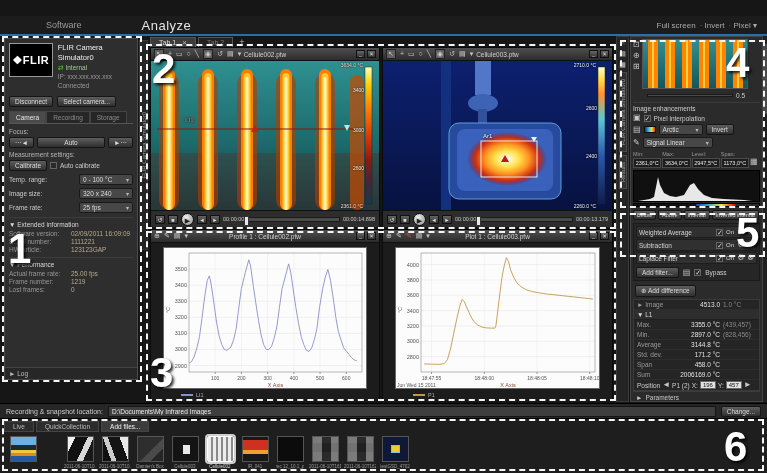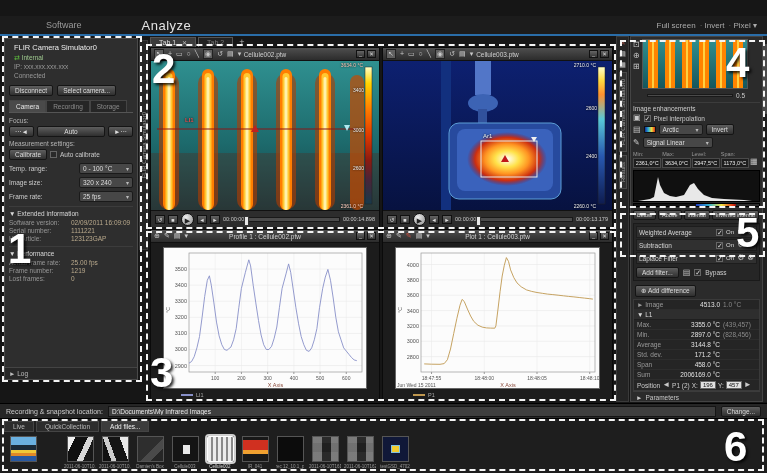--- a/index.html
+++ b/index.html
@@ -176,20 +176,21 @@
     <span class="menu-right">
       <span>Full screen</span>
       <span>Invert</span>
       <span>Pixel ▾</span>
     </span>
   </div>
   <div class="accentline"></div>
 
   <div class="camera-panel">
     <div class="cam-head">
+      <div class="flir-logo">❖FLIR</div>
       <div class="cam-info">
         <div class="cam-title">FLIR Camera Simulator0</div>
         <div class="cam-link"><span class="lnk">⇄</span>
           <span>Internal</span></div>
         <div class="cam-dim">IP: xxx.xxx.xxx.xxx</div>
         <div class="cam-dim">Connected</div>
       </div>
     </div>
     <div class="cam-btnrow">
       <span class="btn">Disconnect</span>

